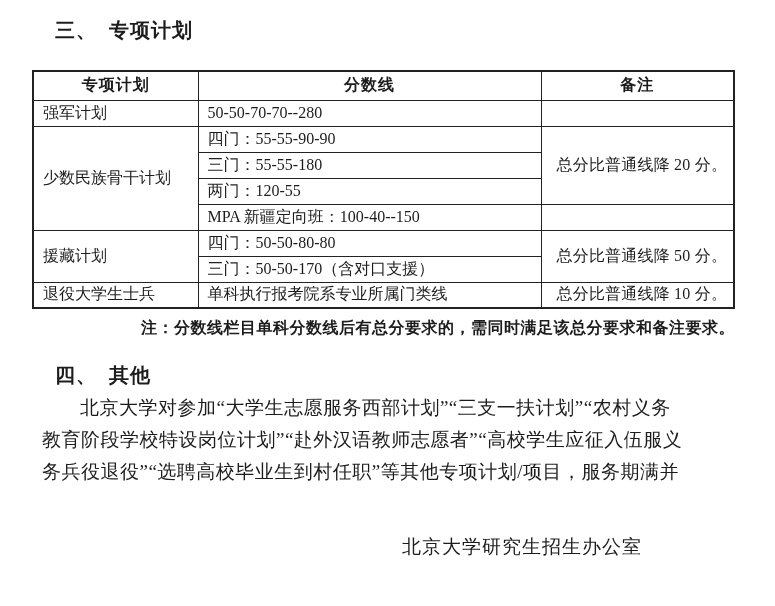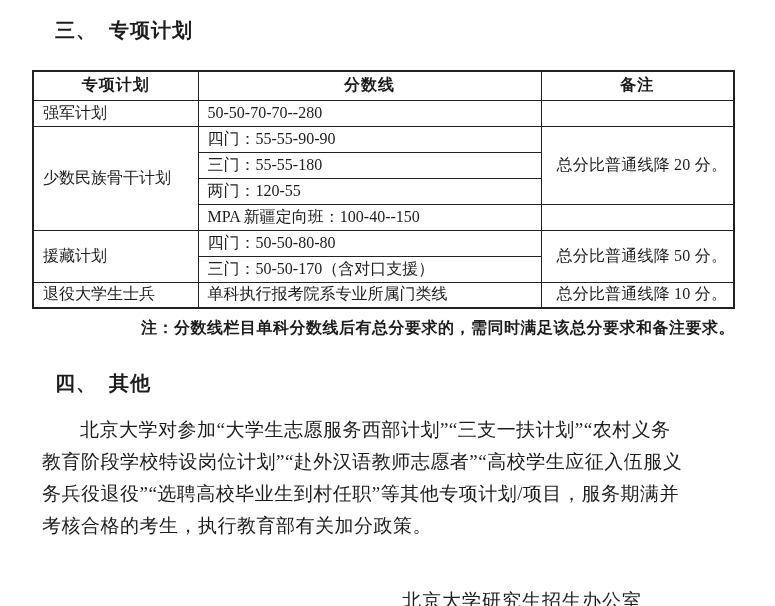--- a/index.html
+++ b/index.html
@@ -15,21 +15,21 @@
 
   
   .sec-heading {
     margin-left:55px;
     font-size:20px;
     font-weight:bold;
     line-height:24px;
     letter-spacing:1px;
   }
   .sec-heading .num { margin-right:12px; }
-  .sec-heading.second { margin-top:32px; }
+  .sec-heading.second { margin-top:24px; }
 
   
   table.score-table {
     border-collapse:collapse;
     margin-left:32px;
     margin-top:28px;
     width:701px;
     table-layout:fixed;
   }
   table.score-table, table.score-table th, table.score-table td {
@@ -61,21 +61,21 @@
   .note {
     margin:8px 40px 0 48px;
     font-size:16px;
     font-weight:bold;
     line-height:22px;
     letter-spacing:0.5px;
     text-align:right;
   }
 
   
-  .para { margin-top:19px; }
+  .para { margin-top:5px; }
   .para-line {
     margin-left:42px;
     margin-right:36px;
     font-size:19px;
     line-height:32px;
     letter-spacing:0.5px;
     white-space:nowrap;
   }
   .para-line.first { text-indent:38px; }
 
@@ -150,18 +150,17 @@
   <div class="note">注：分数线栏目单科分数线后有总分要求的，需同时满足该总分要求和备注要求。</div>
 
   <div class="sec-heading second">
     <span class="num">四、</span><span>其他</span>
   </div>
 
   <div class="para">
     <div class="para-line first">北京大学对参加“大学生志愿服务西部计划”“三支一扶计划”“农村义务</div>
     <div class="para-line">教育阶段学校特设岗位计划”“赴外汉语教师志愿者”“高校学生应征入伍服义</div>
     <div class="para-line">务兵役退役”“选聘高校毕业生到村任职”等其他专项计划/项目，服务期满并</div>
-    <div class="para-line">考核合格的考生，执行教育部有关加分政策。</div>
   </div>
 
   <div class="signature">北京大学研究生招生办公室</div>
 
 </div>
 
 </body></html>

